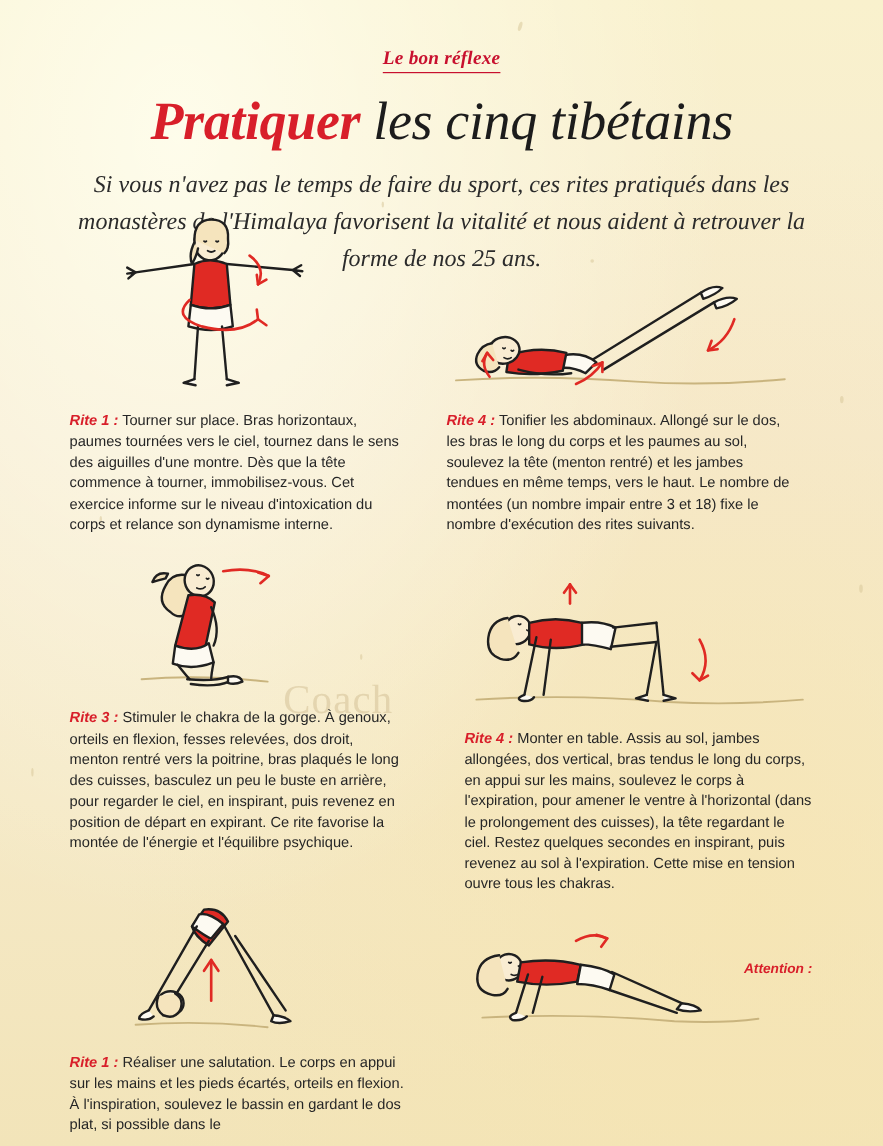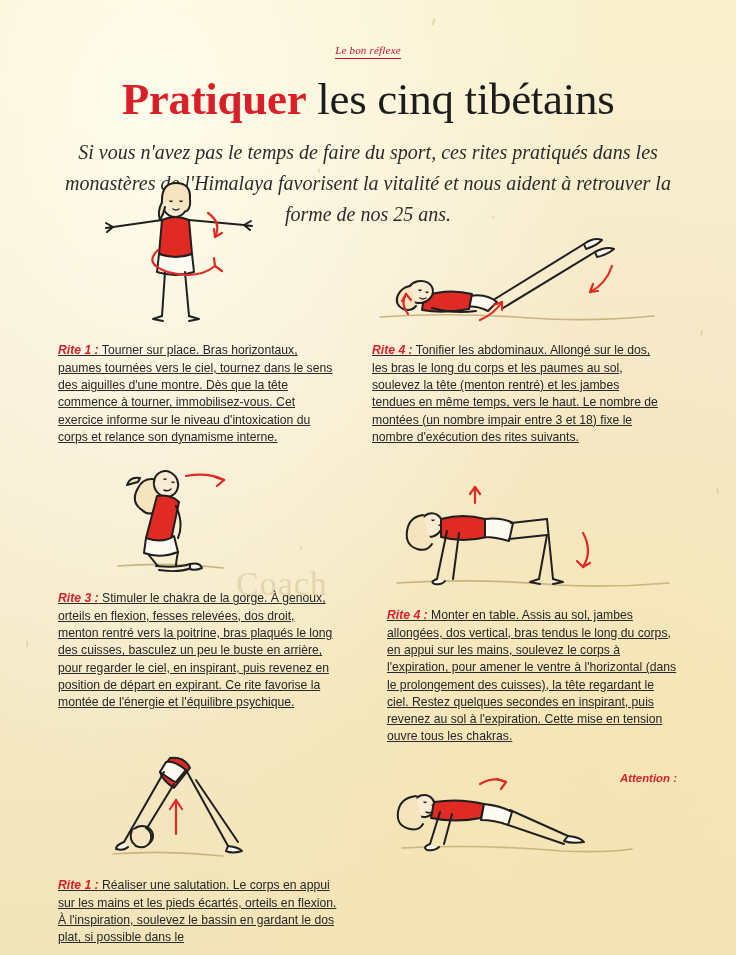--- a/index.html
+++ b/index.html
@@ -36,35 +36,36 @@
   }
 
   
   .kicker-wrap {
     text-align: center;
     padding-top: 40px;
   }
   .kicker {
     display: inline-block;
     font-family: "Liberation Serif", serif;
-    font-weight: normal;
+    font-weight: bold;
     font-style: italic;
-    font-size: 11px;
+    font-size: 16px;
     letter-spacing: .2px;
     color: #c8102e;
     border-bottom: 1.5px solid #c8102e;
     padding-bottom: 2px;
   }
   .title {
     text-align: center;
     font-family: "Liberation Serif", serif;
     font-size: 45px;
     margin: 14px 0 0 0;
     font-weight: normal;
     letter-spacing: -0.3px;
+    font-style: italic;
   }
   .title .red {
     color: #d81f2a;
     font-weight: bold;
   }
   .title .blk {
     color: #1c1c1c;
   }
   .standfirst {
     text-align: center;
@@ -80,41 +81,40 @@
   
   .grid {
     position: absolute;
     top: 180px;
     left: 0;
     right: 0;
     bottom: 0;
   }
   .cell {
     position: absolute;
-    text-decoration: underline;
   }
   .art {
     position: relative;
     height: 150px;
   }
   .body-text {
     font-size: 12.2px;
     line-height: 1.42;
     color: #262626;
     text-align: left;
   }
   .rite-label {
     color: #d81f2a;
     font-weight: bold;
     font-style: italic;
   }
   .attention {
     position: absolute;
     right: 18px;
-    top: 770px;
+    top: 800px;
     width: 98px;
     font-size: 11.4px;
     line-height: 1.42;
   }
   .attention .att-title {
     color: #d81f2a;
     font-weight: bold;
     font-style: italic;
     display: block;
     margin-bottom: 2px;

